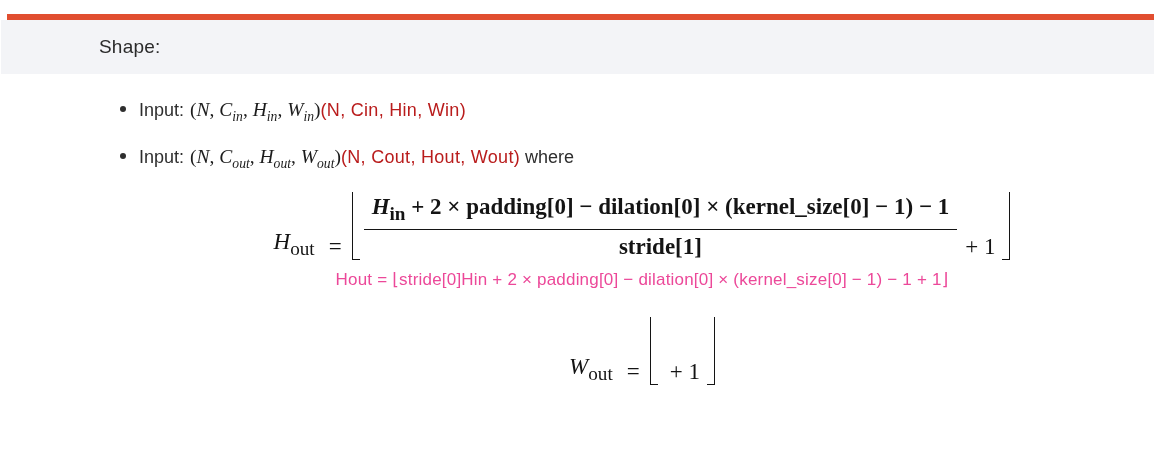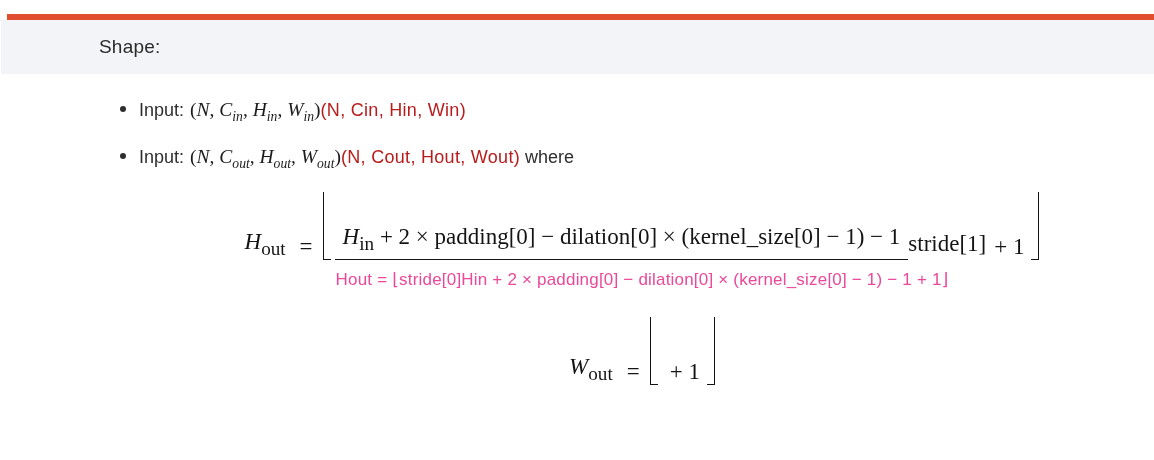--- a/index.html
+++ b/index.html
@@ -48,21 +48,21 @@
     display: flex; align-items: flex-end;
     font-family: "Liberation Serif", "DejaVu Serif", serif;
     font-size: 23px; color: var(--math, #141414); margin-bottom: 9px;
     white-space: nowrap;
   }
   .eq-lhs { margin-right: 4px; }
   .eq-eq { margin: 0 10px; }
   .floor { width: 8px; height: 68px; flex: none; }
   .floor.l { border-left: 1.7px solid #141414; border-bottom: 1.7px solid #141414; margin-right: 4px; }
   .floor.r { border-right: 1.7px solid #141414; border-bottom: 1.7px solid #141414; margin-left: 7px; }
-  .frac { display: flex; flex-direction: row; align-items: center; }
+  .frac { display: flex; flex-direction: column; align-items: center; font-weight: bold; }
   .num { padding: 0 8px 4px; border-bottom: 1.7px solid #141414; white-space: nowrap; }
   .den { padding-top: 4px; }
   .tail { margin-left: 8px; }
   .eq-alt {
     font-family: "Liberation Sans", "DejaVu Sans", sans-serif;
     font-size: 17px; color: #ec4899; margin-bottom: 27px;
     letter-spacing: .2px; white-space: nowrap;
   }
 </style>
 </head>

